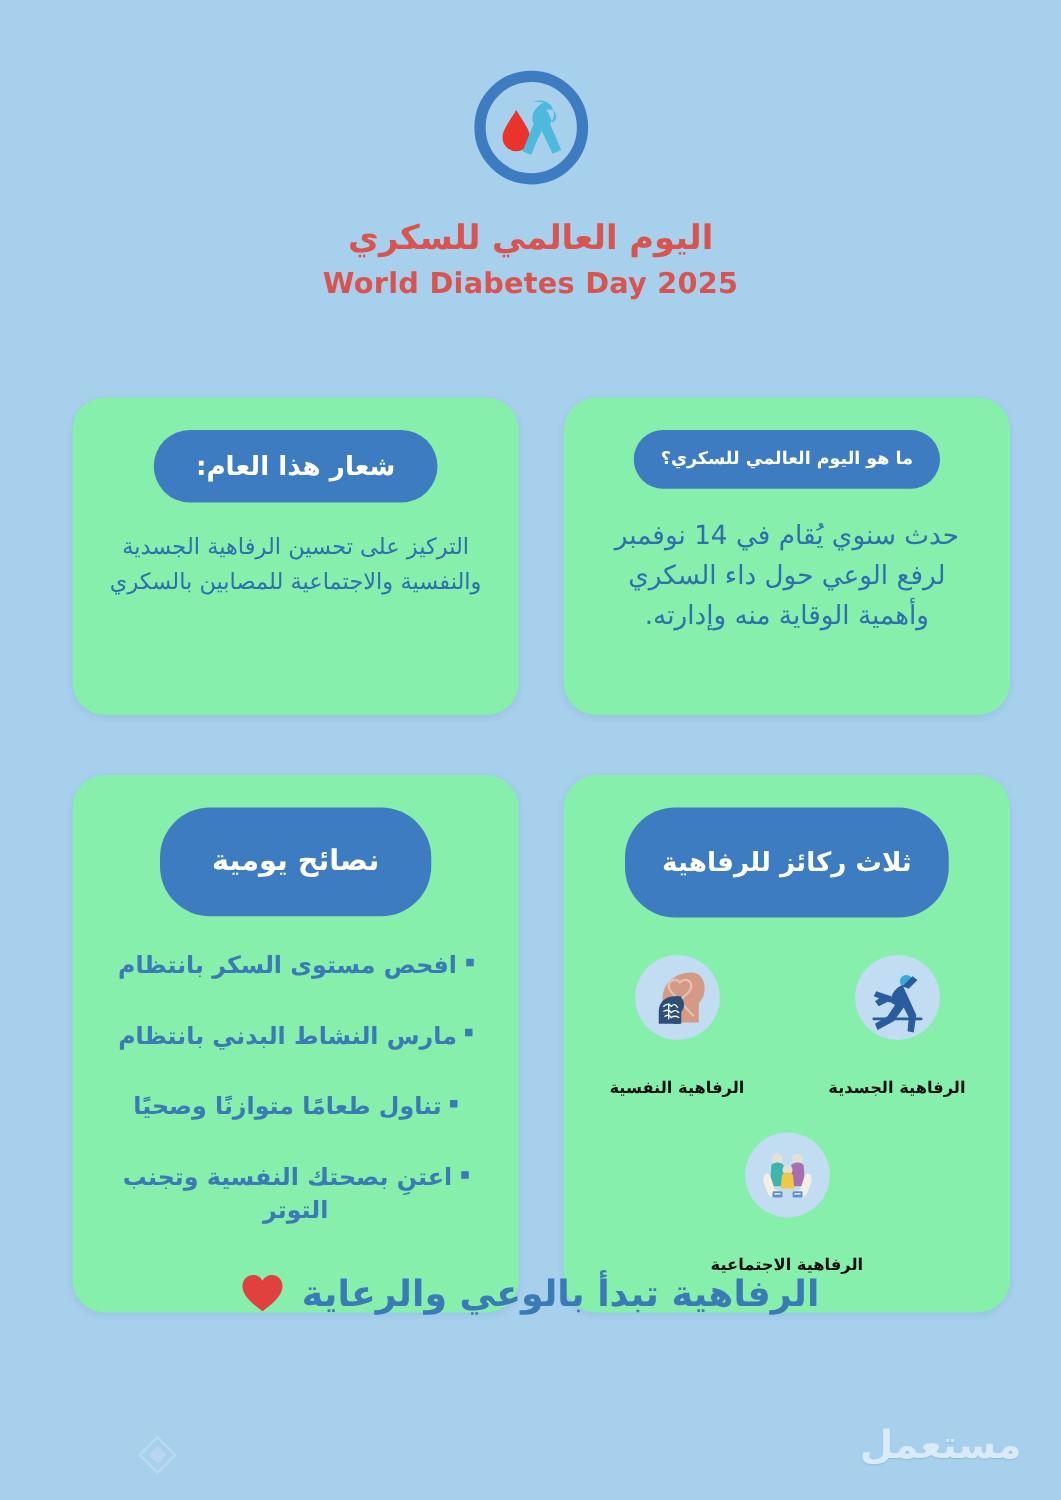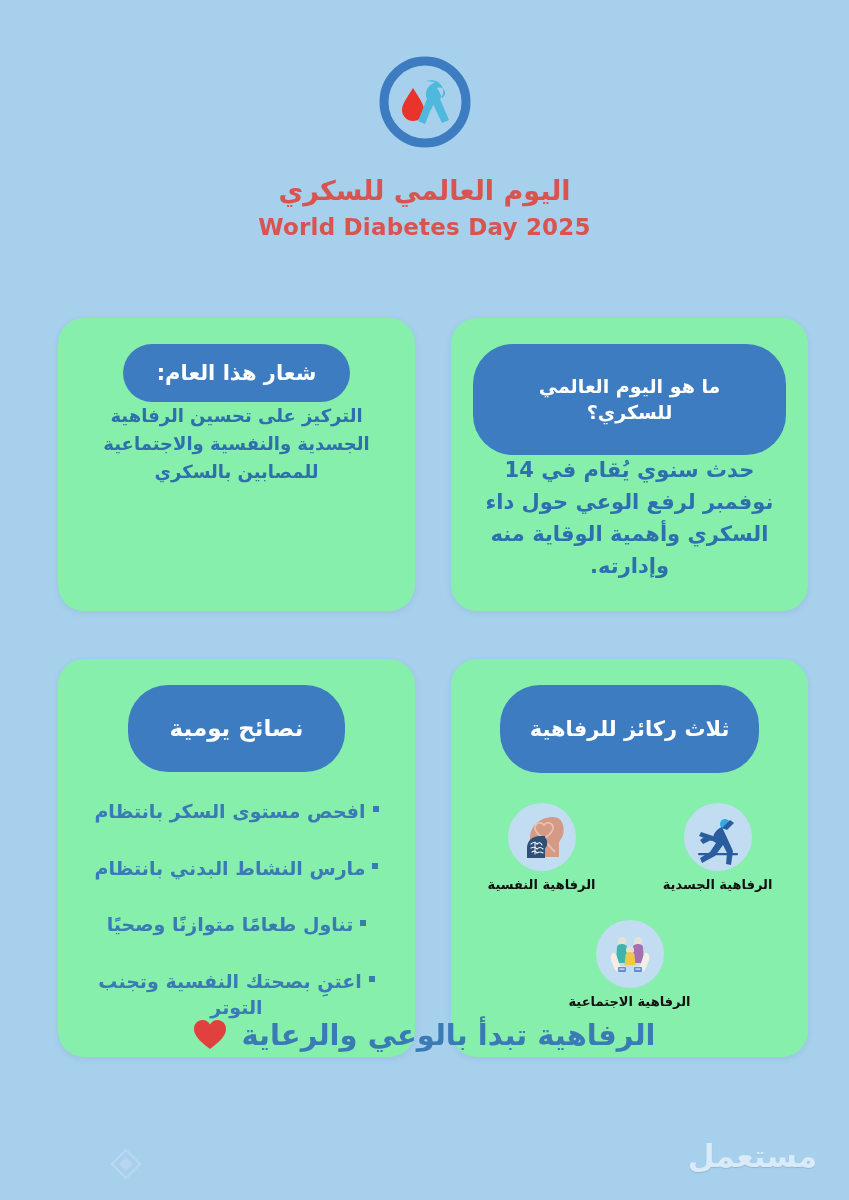--- a/index.html
+++ b/index.html
@@ -94,29 +94,30 @@
     border-radius: 40px;
     font-size: 20px;
     font-weight: bold;
     line-height: 1.35;
     text-align: center;
     padding: 13px 26px;
     min-width: 215px;
     direction: rtl;
   }
 
-  .card-q .pill { font-size: 19px; padding: 30px 22px; }
+  .card-q .pill { font-size: 14px; padding: 14px 22px; }
   .card-slogan .pill { font-size: 21px; padding: 15px 34px; }
   .card-pillars .pill { font-size: 21px; padding: 30px 30px; }
   .card-tips .pill { font-size: 23px; padding: 28px 42px; }
 
   .body-text {
+    margin-top: 22px;
     color: #2e6fae;
     font-size: 21px;
-    font-weight: bold;
+    font-weight: normal;
     line-height: 1.52;
     text-align: center;
     direction: rtl;
     max-width: 290px;
   }
 
   .card-slogan .body-text { font-size: 18px; max-width: 300px; line-height: 1.55; }
 
   
   .pillars-row {
@@ -141,21 +142,21 @@
     background: #c2dcf2;
     display: flex;
     align-items: center;
     justify-content: center;
     overflow: hidden;
   }
 
   .pillar-icon svg { display: block; }
 
   .pillar-label {
-    margin-top: 6px;
+    margin-top: 31px;
     font-size: 13px;
     font-weight: bold;
     color: #111111;
     text-align: center;
     direction: rtl;
     line-height: 1.3;
   }
 
   .pillar-single {
     margin-top: 26px;

